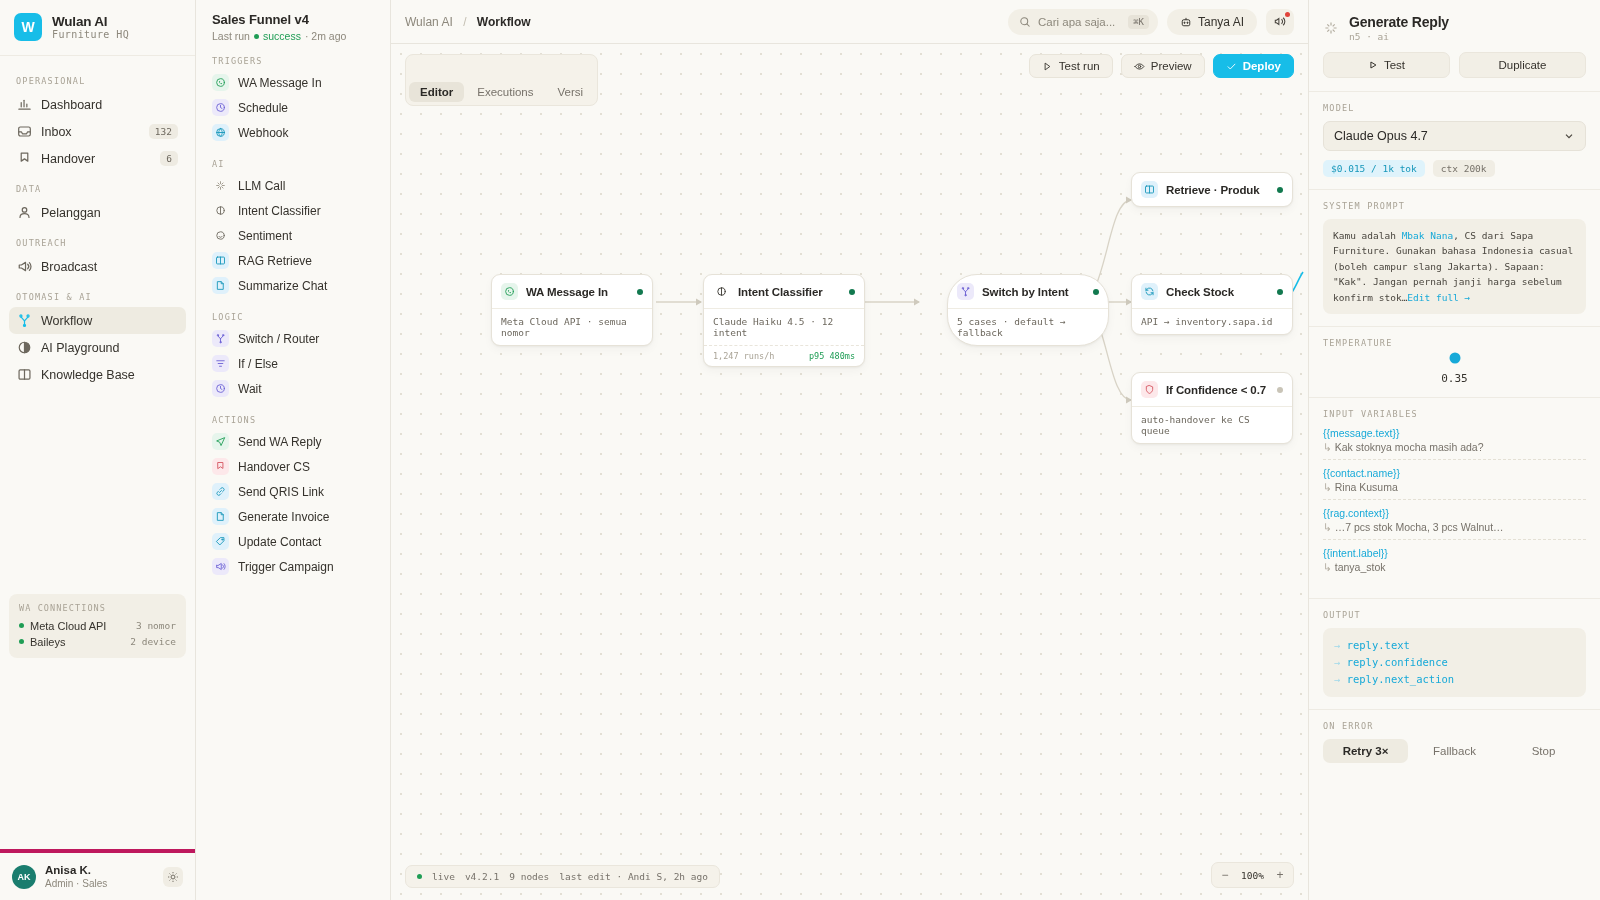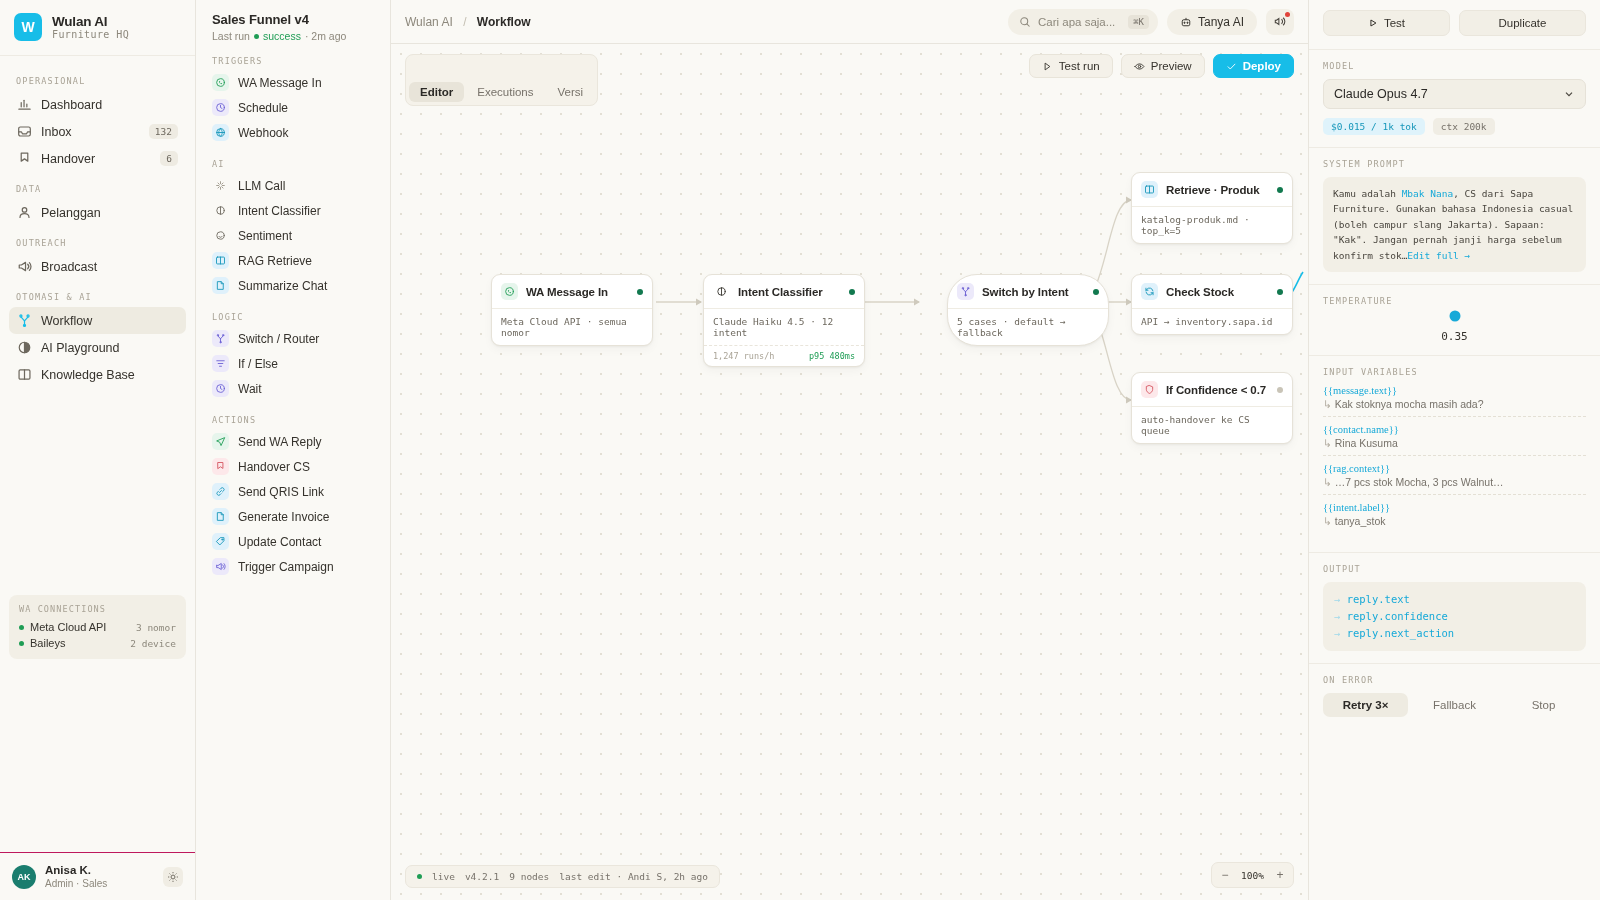--- a/index.html
+++ b/index.html
@@ -62,21 +62,21 @@
   .wa-title {
     font-size: 8.5px; letter-spacing: 1.1px; color: #a9a396;
     font-family: "DejaVu Sans Mono", monospace; margin-bottom: 7px;
   }
   .wa-row { display: flex; align-items: center; gap: 6px; margin-top: 4px; font-size: 11px; }
   .wa-dot { width: 5px; height: 5px; border-radius: 50%; background: #1f9d55; flex: 0 0 5px; }
   .wa-name { flex: 1 1 auto; color: #35322c; }
   .wa-meta { font-family: "DejaVu Sans Mono", monospace; font-size: 9.5px; color: #8d887c; }
 
   .user-bar {
-    border-top: 1px solid #be185d; padding: 11px 12px;
+    border-top: 4px solid #be185d; padding: 11px 12px;
     display: flex; align-items: center; gap: 9px;
   }
   .avatar {
     width: 24px; height: 24px; border-radius: 50%;
     background: #1a7d6e; color: #fff;
     display: flex; align-items: center; justify-content: center;
     font-size: 9px; font-weight: 700; flex: 0 0 24px;
   }
   .user-name { font-size: 11.5px; font-weight: 600; line-height: 1.2; }
   .user-role { font-size: 10px; color: #8d887c; }
@@ -265,21 +265,21 @@
   .slider { flex: 1 1 auto; height: 5px; border-radius: 3px; background: #e4e0d5; position: relative; cursor: pointer; }
   .slider-fill { position: absolute; left: 0; top: 0; bottom: 0; width: 35%; border-radius: 3px; background: #17a9d8; }
   .slider-knob {
     position: absolute; left: 35%; top: 50%; transform: translate(-50%,-50%);
     width: 11px; height: 11px; border-radius: 50%; background: #17a9d8;
   }
   .slider-val { font-family: "DejaVu Sans Mono", monospace; font-size: 11px; color: #35322c; }
 
   .var { border-bottom: 1px dashed #e4e0d5; padding: 0 0 6px 0; margin-bottom: 7px; }
   .var:last-child { border-bottom: none; }
-  .var-key { font-family: Liberation Serif, serif; font-size: 10.5px; color: #17a9d8; }
+  .var-key { font-family: Liberation Sans, sans-serif; font-size: 10.5px; color: #17a9d8; }
   .var-val { font-size: 10.5px; color: #77726a; margin-top: 2px; }
   .var-val::before { content: "↳ "; color: #b3ada0; }
 
   .out-box { background: #f2efe6; border-radius: 8px; padding: 9px 11px; }
   .out-row {
     font-family: "DejaVu Sans Mono", monospace; font-size: 10.5px;
     color: #17a9d8; line-height: 1.62;
   }
   .out-row::before { content: "→ "; color: #9fd8ea; }
 
@@ -718,21 +718,20 @@
             <div class="node-head">
               <span class="chip" style="background:#dff1fb;color:#1797ba">
                 <svg viewBox="0 0 16 16" fill="none" stroke="currentColor" stroke-width="1.3" stroke-linecap="round" stroke-linejoin="round">
                   <rect x="2.2" y="3" width="11.6" height="10" rx="1.3"></rect>
                   <path d="M8 3v10"></path>
                 </svg>
               </span>
               <span class="node-title">Retrieve · Produk</span>
               <span class="node-dot"></span>
             </div>
-            <div class="node-body">katalog-produk.md · top_k=5</div>
           </div>
           <div class="node" style="left: 740px; top: 230px;">
             <div class="node-head">
               <span class="chip" style="background:#dff1fb;color:#1797ba">
                 <svg viewBox="0 0 16 16" fill="none" stroke="currentColor" stroke-width="1.3" stroke-linecap="round" stroke-linejoin="round">
                   <path d="M13 7.2a5 5 0 00-8.6-2.6L2.8 6.2"></path>
                   <path d="M3 8.8a5 5 0 008.6 2.6l1.6-1.6"></path>
                   <path d="M2.8 3.2v3h3"></path>
                   <path d="M13.2 12.8v-3h-3"></path>
                 </svg>
@@ -766,20 +765,29 @@
 
       <div class="zoom-ctl">
         <div class="zoom-btn">−</div>
         <div class="zoom-val">100%</div>
         <div class="zoom-btn">+</div>
       </div>
     </div>
   </main>
 
   <aside class="inspector">
+    <div class="insp-head">
+      <svg class="insp-icn" viewBox="0 0 16 16" fill="none" stroke="currentColor" stroke-width="1.2">
+        <path d="M8 2.4v3M8 10.6v3M2.4 8h3M10.6 8h3M4.3 4.3l2 2M9.7 9.7l2 2M11.7 4.3l-2 2M6.3 9.7l-2 2"></path>
+      </svg>
+      <div>
+        <div class="insp-title">Generate Reply</div>
+        <div class="insp-sub">n5 · ai</div>
+      </div>
+    </div>
 
     <div class="insp-btns">
       <button class="insp-btn">
         <svg width="10" height="10" viewBox="0 0 12 12" fill="none" stroke="currentColor" stroke-width="1.2">
             <path d="M3.5 2.4l6 3.6-6 3.6z"></path>
           </svg>
         <span>Test</span>
       </button>
       <button class="insp-btn">
         <span>Duplicate</span>

